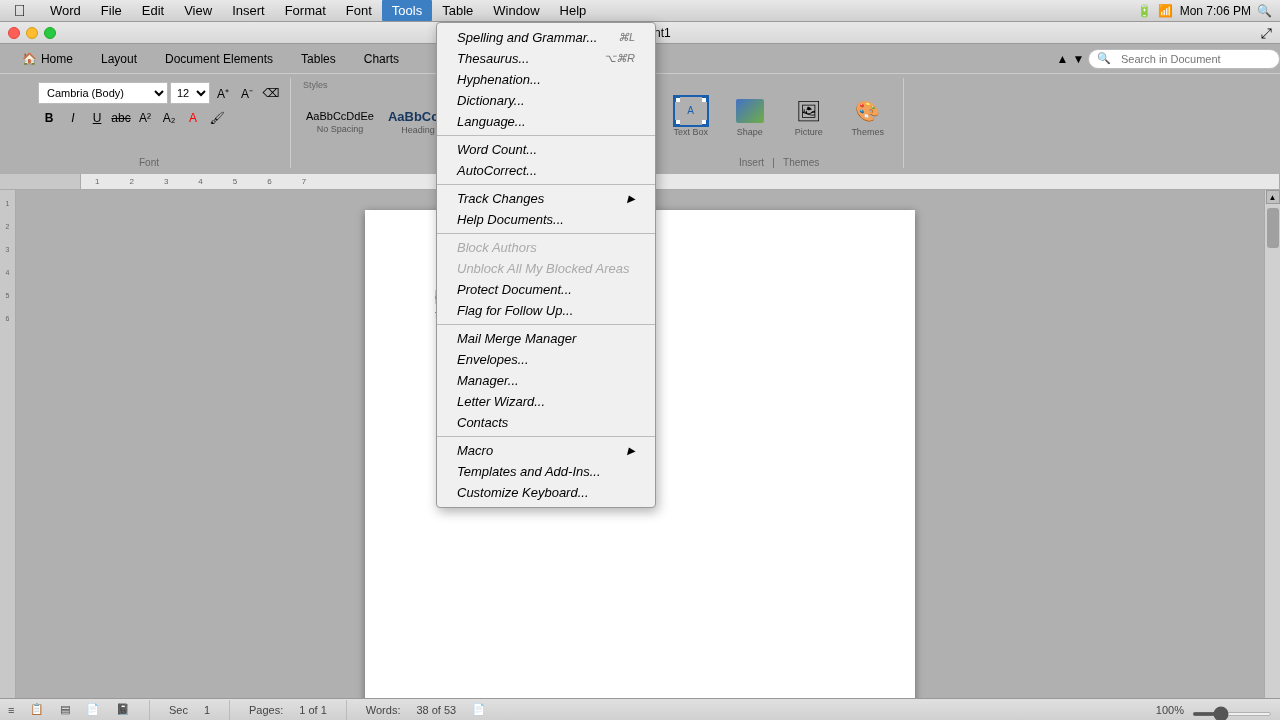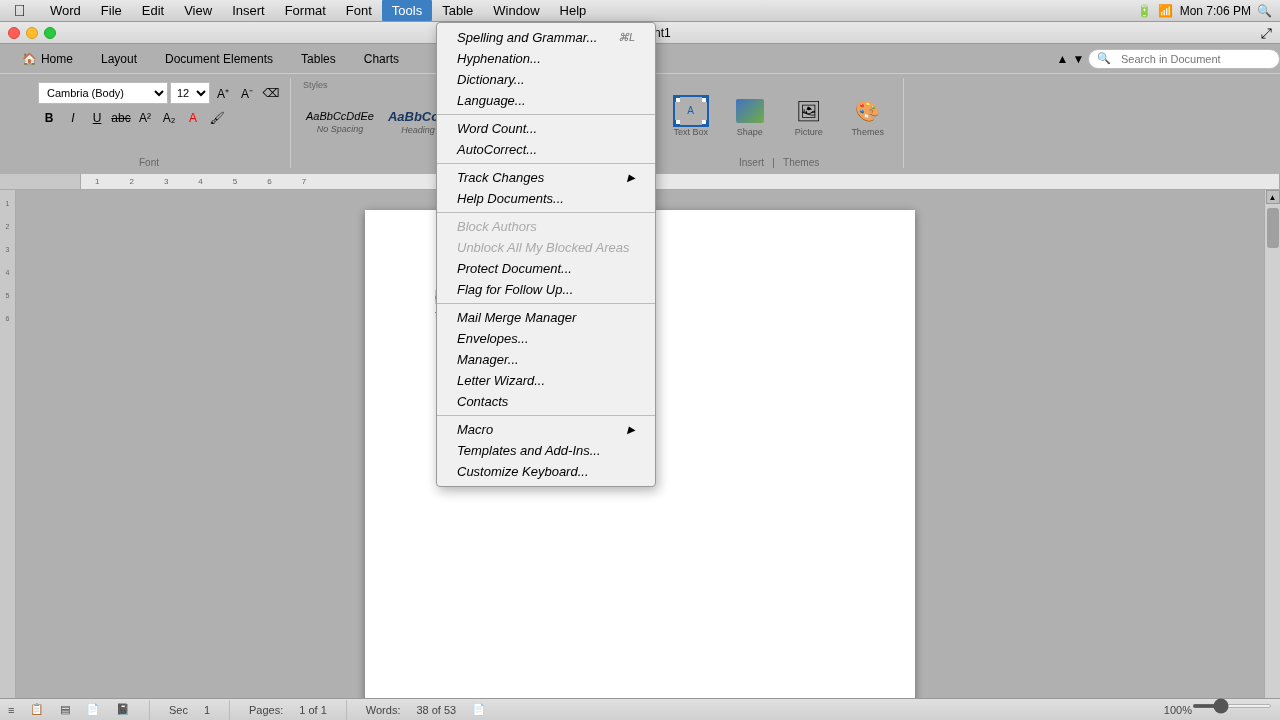--- a/index.html
+++ b/index.html
@@ -41,21 +41,21 @@
       display: flex; align-items: center; justify-content: center; cursor: pointer; font-size: 12px;
       border-radius: 2px;
     }
     .ribbon-btn.bold { font-weight: bold; }
     .ribbon-btn.italic { font-style: italic; }
     .ribbon-btn.underline { text-decoration: underline; }
 
     
     .style-item { 
       display: flex; flex-direction: column; align-items: center; padding: 2px 6px; cursor: pointer;
-      border: 1px solid transparent; border-radius: 2px; min-width: 70px; font-style: italic;
+      border: 1px solid transparent; border-radius: 2px; min-width: 70px;
     }
     .style-preview { font-size: 16px; line-height: 1; margin-bottom: 2px; }
     .style-label { font-size: 9px; color: #555; }
 
     
     .insert-item {
       display: flex; flex-direction: column; align-items: center; padding: 4px 8px; cursor: pointer;
       border-radius: 2px; min-width: 55px;
     }
     .insert-label { font-size: 9px; color: #555; }
@@ -84,21 +84,21 @@
 
     
     #scrollbar-right { width: 16px; background: #d0d0d0; }
 
     
     #statusbar { 
       height: 22px; background: linear-gradient(to bottom, #e0e0e0, #d0d0d0);
       border-top: 1px solid #999; display: flex; align-items: center; padding: 0 8px; gap: 16px;
       font-size: 11px; color: #444;
     }
-    #statusbar-right { margin-left: auto; display: flex; align-items: flex-start; }
+    #statusbar-right { margin-left: auto; display: flex; align-items: flex-end; gap: 8px; }
     .zoom-slider { width: 80px; height: 4px; accent-color: #555; }
 
     
     #dropdown-menu {
       position: absolute; top: 22px; left: 436px;
       width: 220px; background: #f0f0f0;
       border: 1px solid #999; border-radius: 4px;
       box-shadow: 2px 4px 12px rgba(0,0,0,0.3);
       z-index: 9999; padding: 4px 0; font-size: 13px; font-style: italic;
     }
@@ -345,20 +345,24 @@
     </div>
   </div>
 
   <div id="dropdown-menu">
 
     <div class="menu-item">
       <span>Spelling and Grammar...</span>
       <span class="menu-shortcut">⌘L</span>
     </div>
     <div class="menu-item">
+      <span>Thesaurus...</span>
+      <span class="menu-shortcut">⌥⌘R</span>
+    </div>
+    <div class="menu-item">
       <span>Hyphenation...</span>
     </div>
     <div class="menu-item">
       <span>Dictionary...</span>
     </div>
     <div class="menu-item">
       <span>Language...</span>
     </div>
     <div class="menu-separator"></div>
 

